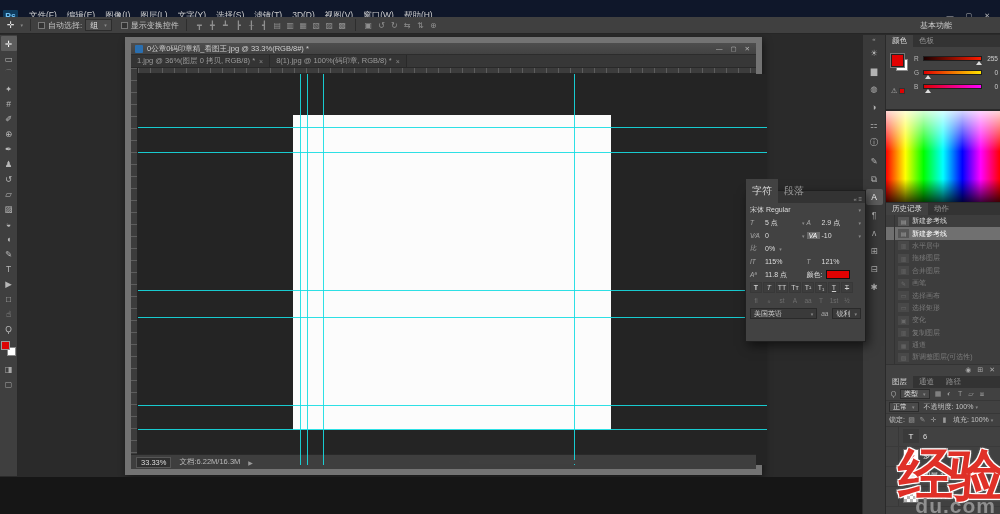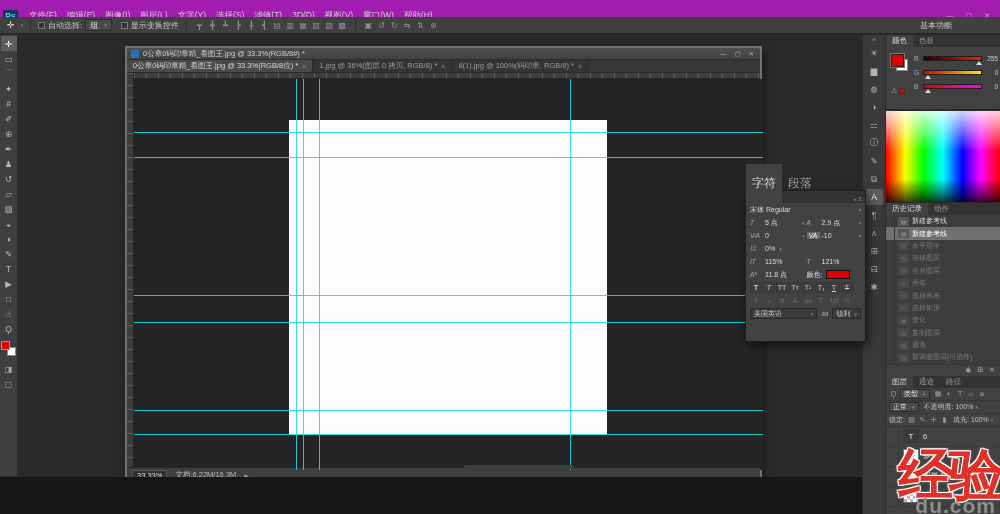--- a/index.html
+++ b/index.html
@@ -1,20 +1,20 @@
 <!DOCTYPE html>
 <html><head>
 <meta charset="utf-8">
 <style>
   *{margin:0;padding:0;box-sizing:border-box;}
   body{background:#1a1a1a;}
   .stage{position:relative;width:1000px;height:514px;background:#2a2a2a;overflow:hidden;
          font-family:"Liberation Sans","DejaVu Sans",sans-serif;color:#c9c9c9;}
   
-  .menubar{position:absolute;top:0;left:0;right:0;height:32px;background:#a21caf;border-bottom:1px solid #2a2a2a;display:flex;align-items:center;font-size:8.5px;}
+  .menubar{position:absolute;top:0;left:0;right:0;height:32px;background:#0f172a;border-bottom:1px solid #2a2a2a;display:flex;align-items:center;font-size:8.5px;}
   .ps-logo{width:15px;height:12px;background:#0e3a5c;color:#6fc1f5;font-weight:bold;font-size:8.5px;display:flex;align-items:center;justify-content:center;margin:0 6px 0 3px;border-radius:1px;}
   .menus{display:flex;}
   .menu-item{padding:0 5px;color:#cfcfcf;white-space:nowrap;}
   .win-controls{margin-left:auto;display:flex;gap:12px;padding-right:10px;font-size:7px;color:#b5b5b5;}
   
   .optionsbar{position:absolute;top:17px;left:0;right:0;height:17px;background:#404040;border-bottom:1px solid #262626;display:flex;align-items:center;font-size:8px;gap:3px;padding-left:4px;}
   .opt-tool{color:#e0e0e0;font-size:9px;padding:0 3px;}
   .dd-caret{color:#8a8a8a;font-size:5px;}
   .cb{width:7px;height:7px;border:1px solid #787878;background:#333;display:inline-block;}
   .opt-label{color:#c4c4c4;white-space:nowrap;}
@@ -25,21 +25,21 @@
   .workspace{margin-left:auto;margin-right:48px;color:#d0d0d0;white-space:nowrap;}
   
   .toolbar{position:absolute;top:35px;left:0;width:18px;height:441px;background:#3f3f3f;border-right:1px solid #292929;display:flex;flex-direction:column;align-items:center;padding-top:1px;}
   .tool{width:16px;height:15px;display:flex;align-items:center;justify-content:center;color:#b8b8b8;font-size:8.5px;border-radius:1px;}
   .tool.active{background:#5d5d5d;color:#fff;}
   .fgbg{position:relative;width:15px;height:15px;margin:5px 0 3px 0;}
   .bgsw{position:absolute;right:0;bottom:0;width:9px;height:9px;background:#ffffff;border:1px solid #888;}
   .fgsw{position:absolute;left:0;top:0;width:9px;height:9px;background:#db0404;border:1px solid #999;}
   .tb-extra{color:#a8a8a8;font-size:8px;margin-top:6px;}
   
-  .docwin{position:absolute;left:125px;top:46px;width:637px;height:438px;background:#000000;border:2px solid #737373;box-shadow:2px 3px 8px rgba(0,0,0,.45);}
+  .docwin{position:absolute;left:125px;top:37px;width:637px;height:438px;background:#000000;border:6px solid #737373;box-shadow:2px 3px 8px rgba(0,0,0,.45);}
   .doctitle{height:12px;background:linear-gradient(#4e4e4e,#424242);display:flex;align-items:center;font-size:7.5px;color:#cfcfcf;padding:0 4px;gap:4px;border-bottom:1px solid #2c2c2c;}
   .doc-file-icon{width:8px;height:8px;background:#2a6fb0;border-radius:1px;flex:none;}
   .doctitle .win-controls{gap:8px;font-size:6.5px;padding-right:2px;}
   .doctabbar{height:13px;background:#373737;display:flex;font-size:7.5px;border-bottom:1px solid #292929;overflow:hidden;}
   .doctab{display:flex;align-items:center;gap:4px;padding:0 6px;border-right:1px solid #292929;color:#9b9b9b;background:#343434;white-space:nowrap;}
   .doctab.active{background:#4a4a4a;color:#d8d8d8;}
   .tabx{font-size:7px;color:#8a8a8a;}
   .ruler-top{position:absolute;left:7px;top:25px;right:0;height:6px;background:#3c3c3c;border-bottom:1px solid #252525;background-image:repeating-linear-gradient(to right,#5d5d5d 0 1px,transparent 1px 12px);}
   .ruler-left{position:absolute;left:0;top:25px;width:7px;height:397px;background:#3c3c3c;border-right:1px solid #252525;background-image:repeating-linear-gradient(to bottom,#5d5d5d 0 1px,transparent 1px 12px);}
   .canvas-area{position:absolute;left:7px;top:31px;width:629px;height:391px;background:#242424;overflow:hidden;}
@@ -97,21 +97,21 @@
   .eye-well{width:11px;height:100%;border-right:1px solid #383838;flex:none;}
   .layer-thumb{width:16px;height:14px;border:1px solid #6b6b6b;display:flex;align-items:center;justify-content:center;font-size:8px;flex:none;}
   .t-text{background:#3a3a3a;color:#eee;border:none;}
   .t-star{background:#fff;color:#d00;font-size:10px;}
   .t-plain{background:#e8e8e8;}
   .t-checker{background-color:#fff;background-image:linear-gradient(45deg,#b8b8b8 25%,transparent 25%,transparent 75%,#b8b8b8 75%),linear-gradient(45deg,#b8b8b8 25%,transparent 25%,transparent 75%,#b8b8b8 75%);background-size:6px 6px;background-position:0 0,3px 3px;}
   .layer-name{white-space:nowrap;overflow:hidden;}
   
   .charpanel{position:absolute;left:745px;top:190px;width:121px;height:152px;background:#424242;border:1px solid #1f1f1f;box-shadow:3px 4px 10px rgba(0,0,0,.55);font-size:7px;z-index:6;}
   .cp-head{height:12px;background:#333;display:flex;align-items:flex-end;}
-  .cp-tab{padding:11px 6px;background:#424242;color:#ddd;font-size:12px;}
+  .cp-tab{padding:5px 6px;background:#424242;color:#ddd;font-size:10px;}
   .cp-tab.dim{background:transparent;color:#999;}
   .cp-head-icons{margin-left:auto;color:#999;padding:0 3px 1px 0;font-size:6px;}
   .cp-row{display:flex;align-items:center;padding:0 4px;height:13px;gap:2px;}
   .cp-ico{color:#a8a8a8;width:13px;font-size:6.5px;flex:none;font-style:italic;}
   .cp-ico.hl{background:#6a6a6a;color:#fff;text-align:center;}
   .cp-val{color:#ddd;white-space:nowrap;}
   .cp-dd{color:#8a8a8a;font-size:5px;margin-left:auto;}
   .cp-half{flex:1;display:flex;align-items:center;gap:2px;min-width:0;}
   .cp-color{width:24px;height:9px;background:#e00202;border:1px solid #111;margin-left:2px;}
   .stybtn{width:12px;height:11px;display:flex;align-items:center;justify-content:center;color:#cfcfcf;border:1px solid #383838;background:#3d3d3d;font-size:7px;flex:none;}
@@ -275,24 +275,20 @@
       <span style="white-space:nowrap;overflow:hidden;flex:1;">0公章0码印章精_看图王.jpg @ 33.3%(RGB/8#) *</span>
       <span class="win-controls">
 
       <span><i style="font-style:normal">—</i></span>
           <span><i style="font-style:normal">▢</i></span>
           <span><i style="font-style:normal">✕</i></span>
         </span>
     </div>
     <div class="doctabbar">
 
-        <span class="doctab active">
-          <span>0公章0码印章精_看图王.jpg @ 33.3%(RGB/8位) *</span>
-          <span class="tabx">×</span>
-        </span>
 
         <span class="doctab inactive">
           <span>1.jpg @ 36%(图层 0 拷贝, RGB/8) *</span>
           <span class="tabx">×</span>
         </span>
 
         <span class="doctab inactive">
           <span>8(1).jpg @ 100%(码印章, RGB/8) *</span>
           <span class="tabx">×</span>
         </span>

